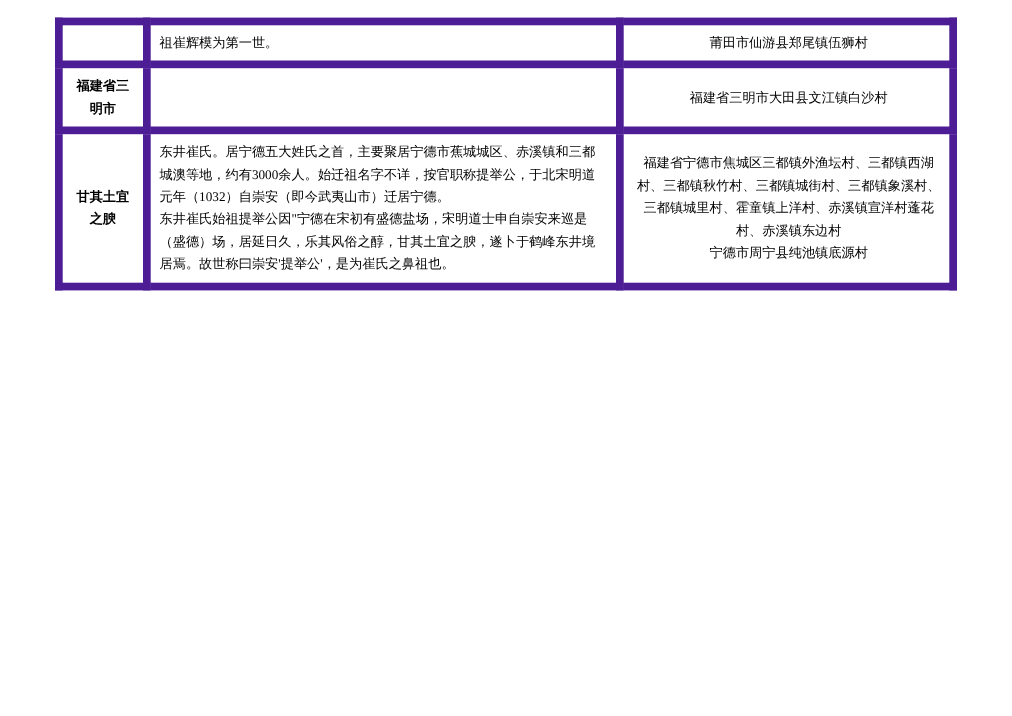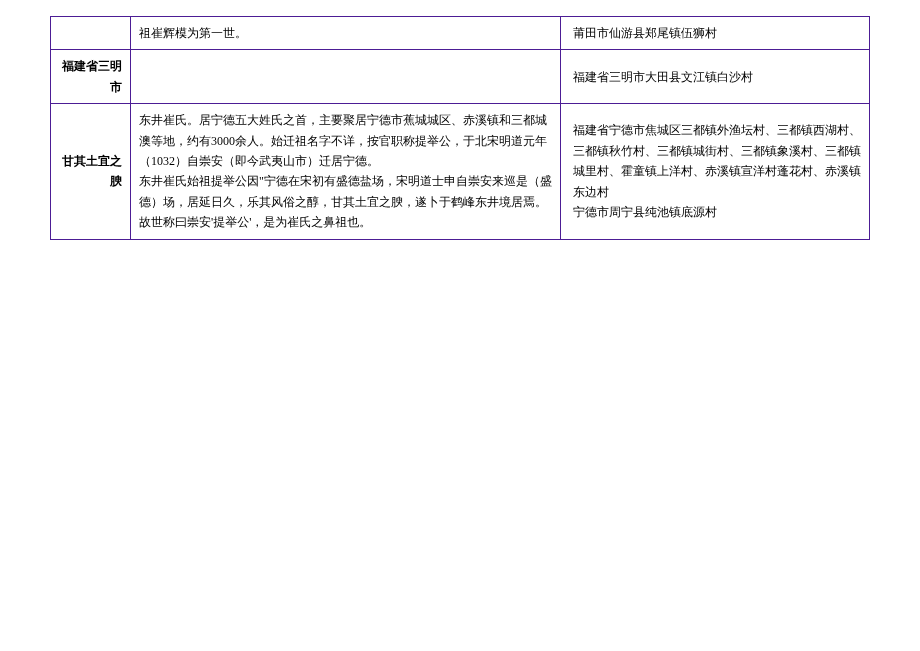--- a/index.html
+++ b/index.html
@@ -13,39 +13,39 @@
       font-size: 12px;
       color: #000;
       padding: 16px 50px;
     }
     table {
       border-collapse: collapse;
       width: 100%;
       table-layout: fixed;
     }
     td {
-      border: 1px solid #4c1d95;
+      border: 7px solid #4c1d95;
       padding: 6px 8px;
       vertical-align: middle;
       line-height: 1.7;
       word-break: break-all;
     }
     .col-region {
       width: 80px;
-      text-align: right;
+      text-align: center;
       font-weight: bold;
       margin-left: 32px;
     }
     .col-desc {
       width: 430px;
       text-align: left;
     }
     .col-loc {
       width: auto;
-      text-align: left;
+      text-align: center;
       padding-left: 12px;
     }
   </style>
 </head>
 <body>
 
 <table>
   <colgroup>
     <col class="col-region">
     <col class="col-desc">

